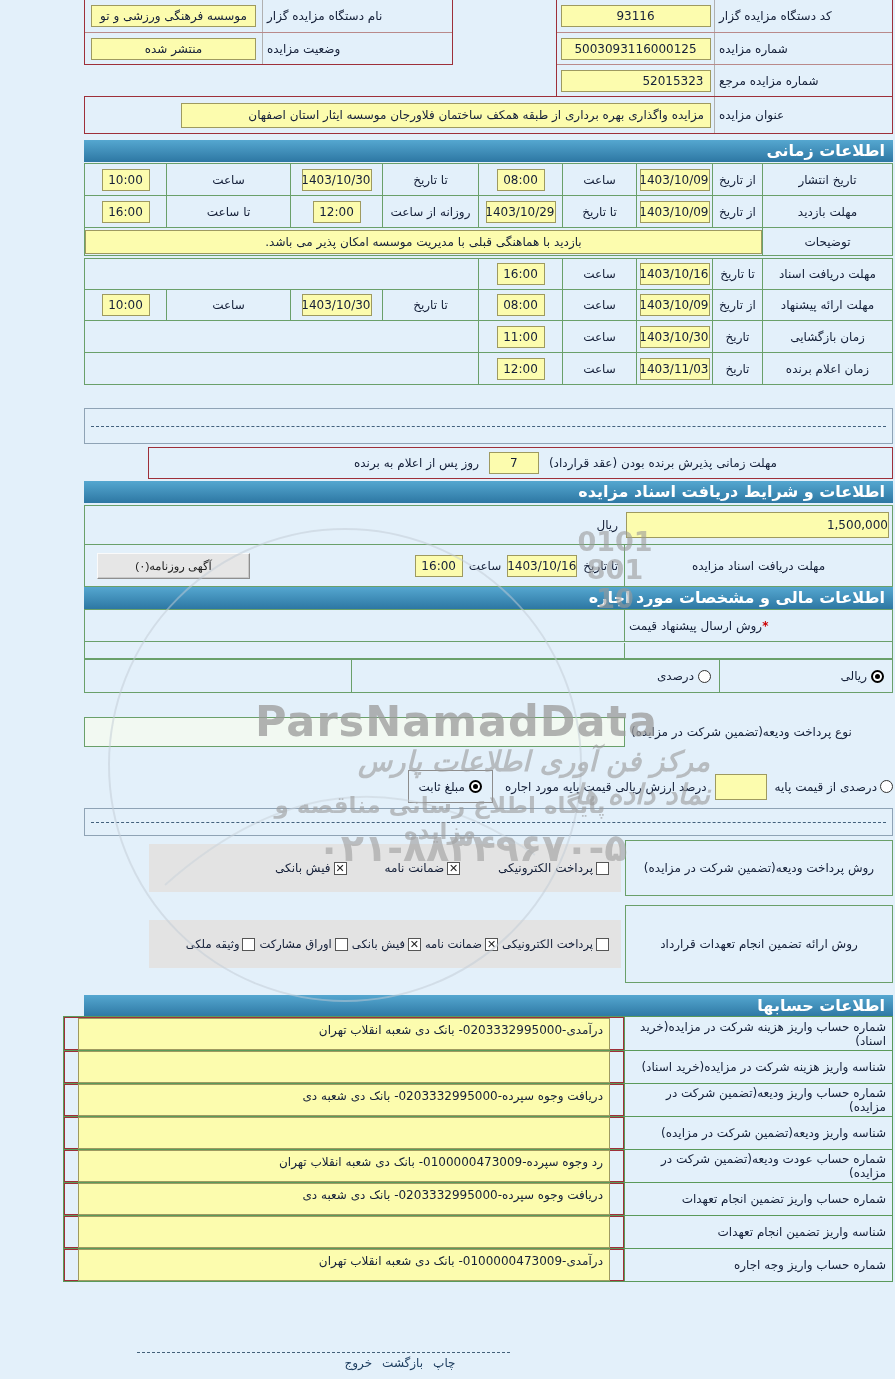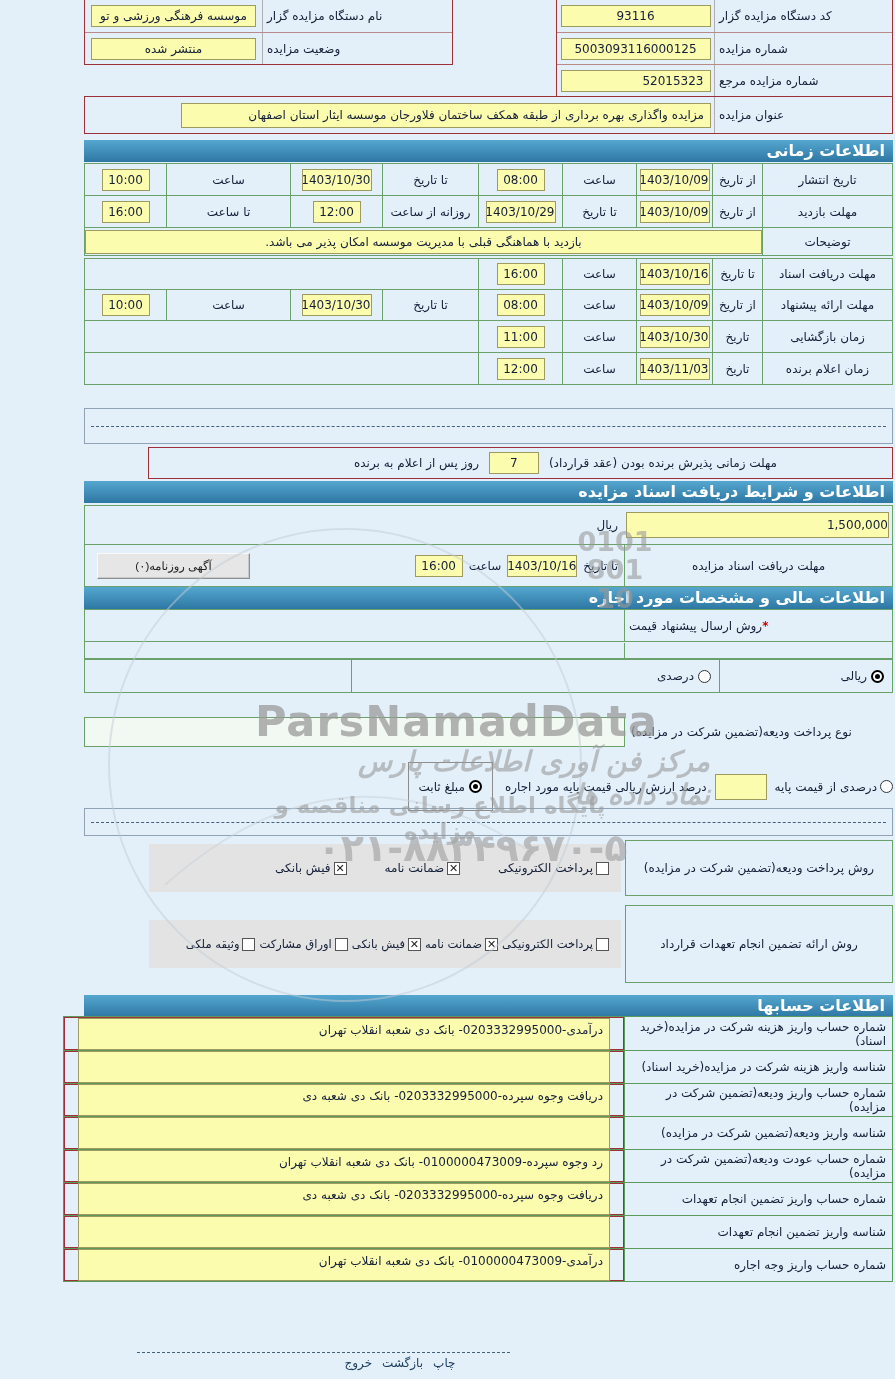--- a/index.html
+++ b/index.html
@@ -88,21 +88,21 @@
         display:inline-flex; align-items:center; justify-content:center; font-size:11px; color:#222; line-height:1; }
   .cb[data-checked="true"]::after { content:"✕"; }
   .optItem { display:inline-flex; align-items:center; gap:3px; white-space:nowrap; }
 
   .dtypeRow { position:absolute; top:717px; right:0; width:809px; height:30px; display:flex; align-items:stretch; }
   .dtypeRow .lblplain { width:268px; display:flex; align-items:center; justify-content:flex-end; padding-left:6px; }
   .dtypeRow .valArea { flex:1; border:1px solid #6aa06a; background:#f2f9f2; }
 
   .percentRow { position:absolute; top:770px; right:0; width:809px; height:33px; display:flex; align-items:center; }
   .percentRow .ybox { width:52px; height:26px; margin:0 8px; }
-  .fixedCell { border:1px solid #8d8d8d; height:49px; display:flex; align-items:center; padding:12px 10px; margin-right:12px; gap:4px; }
+  .fixedCell { border:1px solid #8d8d8d; height:33px; display:flex; align-items:center; padding:12px 10px; margin-right:12px; gap:4px; }
 
   .panelRow { position:absolute; right:0; width:809px; display:flex; }
   .panelRow .glbl { border:1px solid #6aa06a; }
   .grayPanel { width:472px; background:#e3e3e3; display:flex; align-items:center; padding-right:12px; margin-right:4px; }
 
   
   .accounts { position:absolute; top:1016px; right:0; width:830px; border:1px solid #5a9a5a; }
   .arow { display:flex; height:33px; border-top:1px solid #5a9a5a; align-items:stretch; }
   .arow:first-child { border-top:none; }
   .albl { width:268px; display:flex; align-items:center; justify-content:flex-start; padding:16px 6px;

